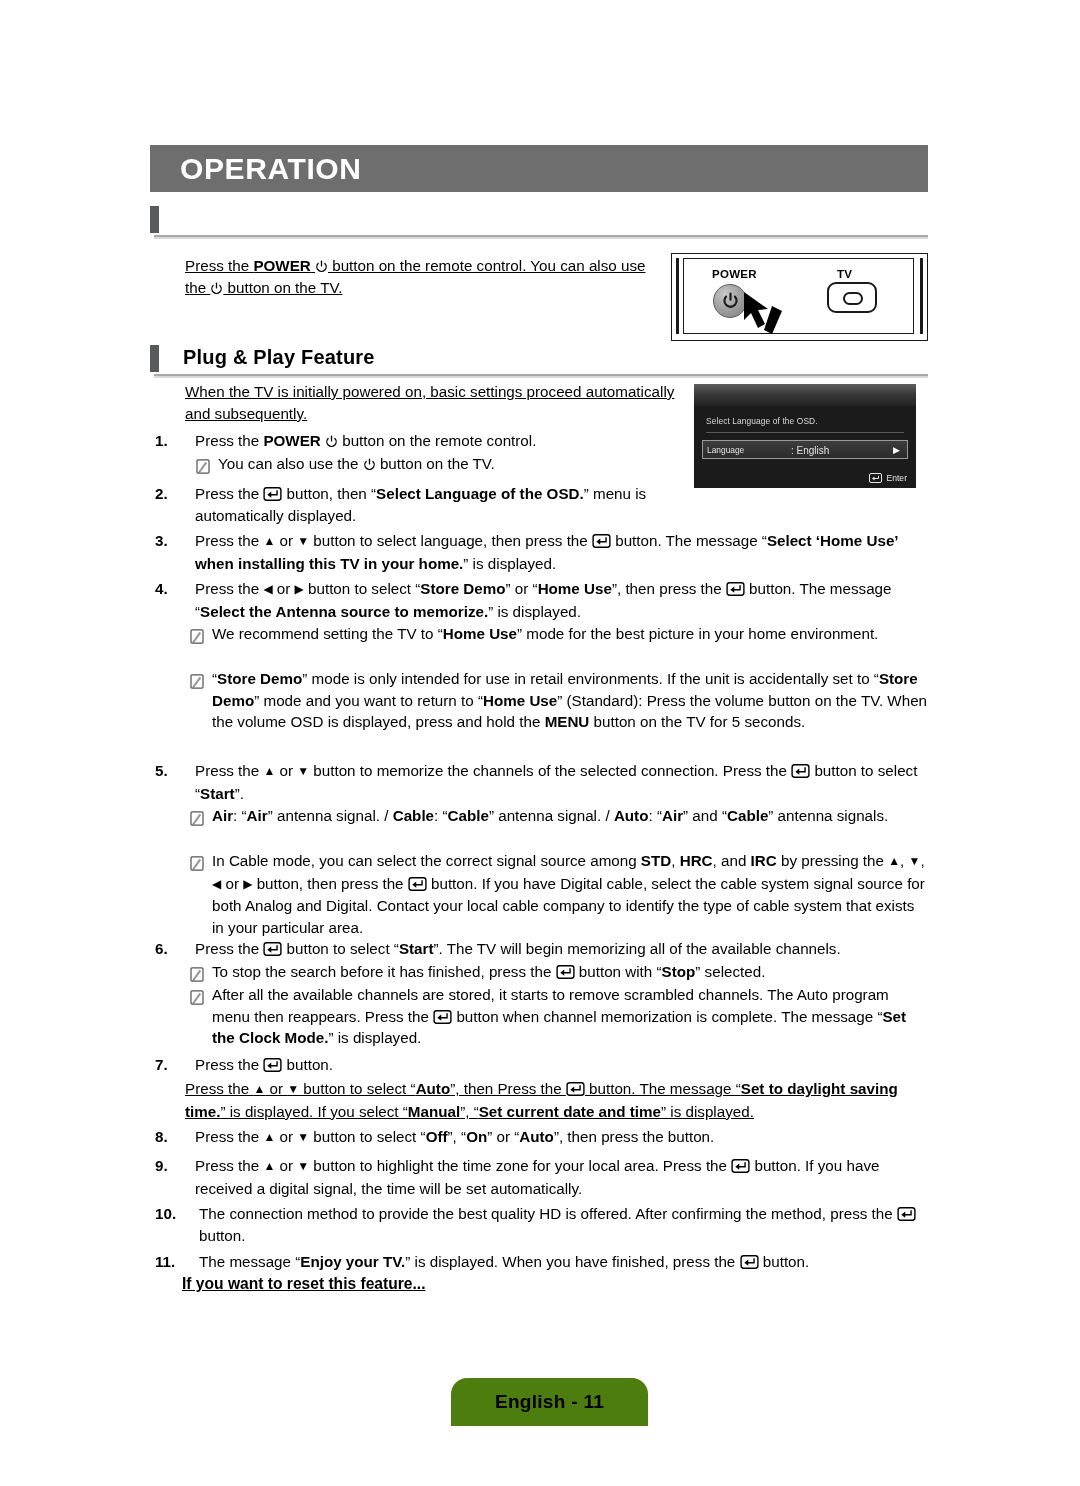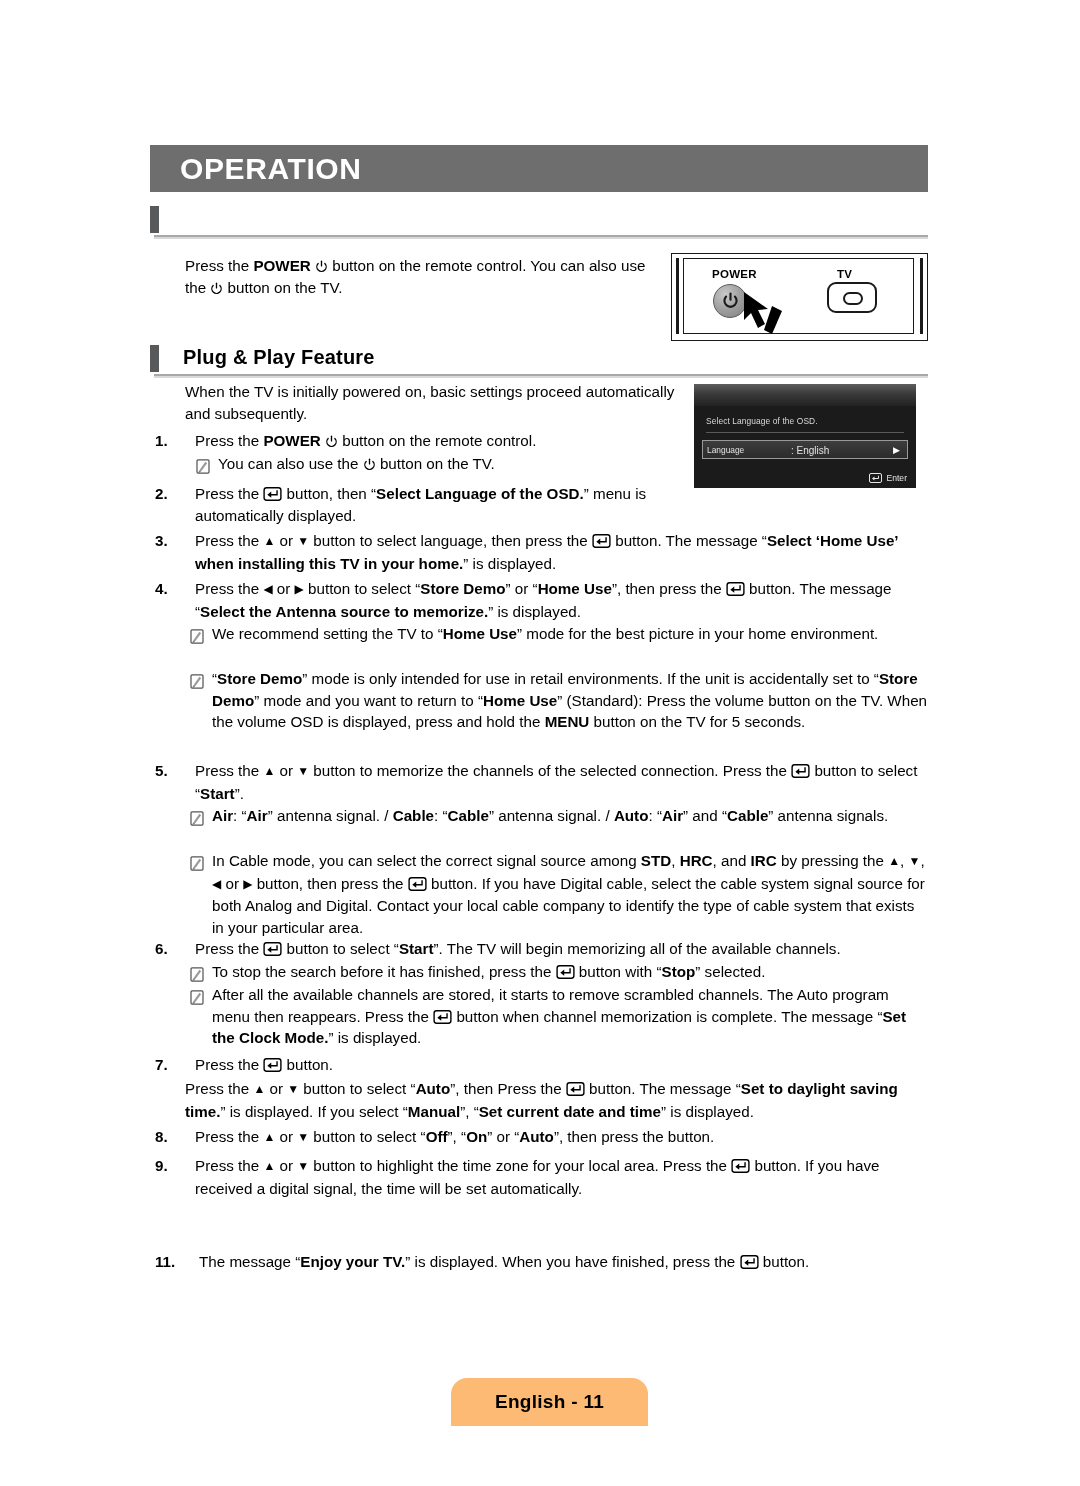--- a/index.html
+++ b/index.html
@@ -37,20 +37,21 @@
   .section-rule{
     position:absolute;left:4px;top:31px;width:774px;height:4px;
     background:linear-gradient(to bottom,#a8a8a8 0,#a8a8a8 2px,#d9d9d9 2px,#d9d9d9 4px);
   }
 
   
   .para{
     position:absolute;
     font-size:15.2px;line-height:21.5px;
     text-align:left;
+    text-decoration:underline;
   }
   .b{font-weight:bold;}
 
   
   .item{position:absolute;font-size:15.2px;line-height:21.5px;}
   .item .num{
     position:absolute;left:0;top:0;width:30px;text-align:left;font-weight:bold;
   }
   .item .txt{display:block;margin-left:40px;}
   .item.wide .txt{margin-left:44px;}
@@ -128,21 +129,21 @@
   .osd .rowvalue{position:absolute;left:88px;top:4px;font-size:10px;color:#e2e2e2;}
   .osd .rowarrow{position:absolute;right:7px;top:3px;font-size:9px;color:#ffffff;line-height:12px;}
   .osd .enterrow{
     position:absolute;right:9px;bottom:5px;font-size:8.6px;color:#e6e6e6;
     display:flex;align-items:center;gap:4px;
   }
 
   
   .footer{
     position:absolute;left:451px;top:1378px;width:197px;height:48px;
-    background:#fdba74;border-radius:16px 16px 0 0;
+    background:#4d7c0f;border-radius:16px 16px 0 0;
     display:flex;align-items:center;justify-content:center;
   }
   .footer-label{font-size:19px;font-weight:bold;letter-spacing:.3px;}
 </style>
 </head>
 <body>
 
 <div class="page">
 
   <div class="banner">
@@ -379,28 +380,37 @@
 
   <div class="item" style="left:155px;top:1155px;width:775px;">
     <span class="num">9.</span>
     <span class="txt">Press the <span class="arw">▲</span> or <span class="arw">▼</span> button to highlight the time zone for your local area. Press the <svg class="ico ico-enter" viewBox="0 0 26 20">
           <rect x="1" y="1" width="24" height="18" rx="3.5" fill="none" stroke="#000" stroke-width="2"></rect>
           <path d="M19.5 4.8V11H9.5" fill="none" stroke="#000" stroke-width="2"></path>
           <polygon points="11.2,6.6 11.2,15.4 5.6,11" fill="#000"></polygon>
         </svg> button. If you have received a digital signal, the time will be set automatically.</span>
   </div>
 
+  <div class="item wide" style="left:155px;top:1203px;width:775px;">
+    <span class="num">10.</span>
+    <span class="txt">The connection method to provide the best quality HD is offered. After confirming the method, press the <svg class="ico ico-enter" viewBox="0 0 26 20">
+          <rect x="1" y="1" width="24" height="18" rx="3.5" fill="none" stroke="#000" stroke-width="2"></rect>
+          <path d="M19.5 4.8V11H9.5" fill="none" stroke="#000" stroke-width="2"></path>
+          <polygon points="11.2,6.6 11.2,15.4 5.6,11" fill="#000"></polygon>
+        </svg> button.</span>
+  </div>
 
   <div class="item wide" style="left:155px;top:1251px;width:775px;">
     <span class="num">11.</span>
     <span class="txt">The message “<b>Enjoy your TV.</b>” is displayed. When you have finished, press the <svg class="ico ico-enter" viewBox="0 0 26 20">
           <rect x="1" y="1" width="24" height="18" rx="3.5" fill="none" stroke="#000" stroke-width="2"></rect>
           <path d="M19.5 4.8V11H9.5" fill="none" stroke="#000" stroke-width="2"></path>
           <polygon points="11.2,6.6 11.2,15.4 5.6,11" fill="#000"></polygon>
         </svg> button.</span>
   </div>
 
+  <div class="para b" style="left:182px;top:1273px;width:500px;font-size:15.6px;">If you want to reset this feature...</div>
 
   <div class="footer">
     <span class="footer-label">English - 11</span>
   </div>
 
 </div>
 
 </body></html>

